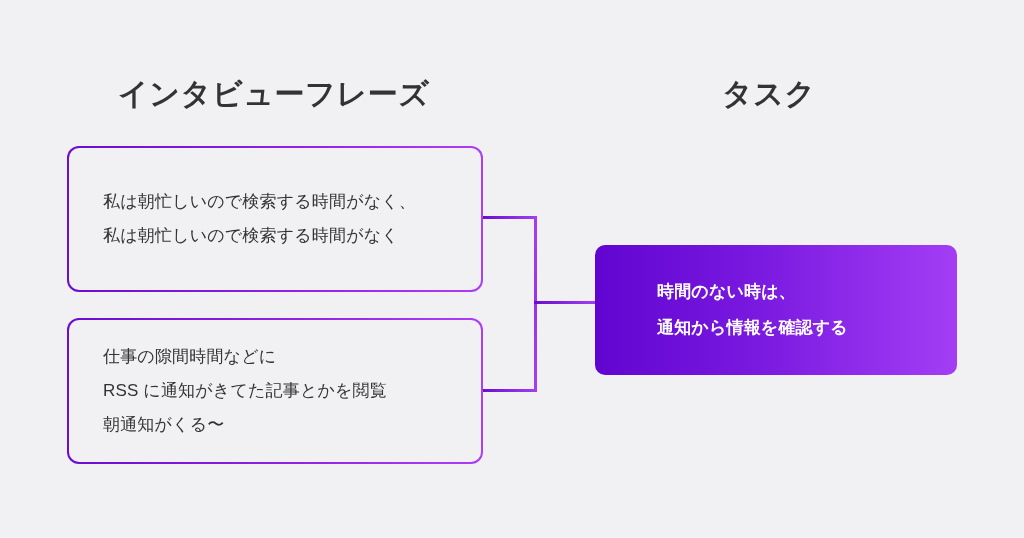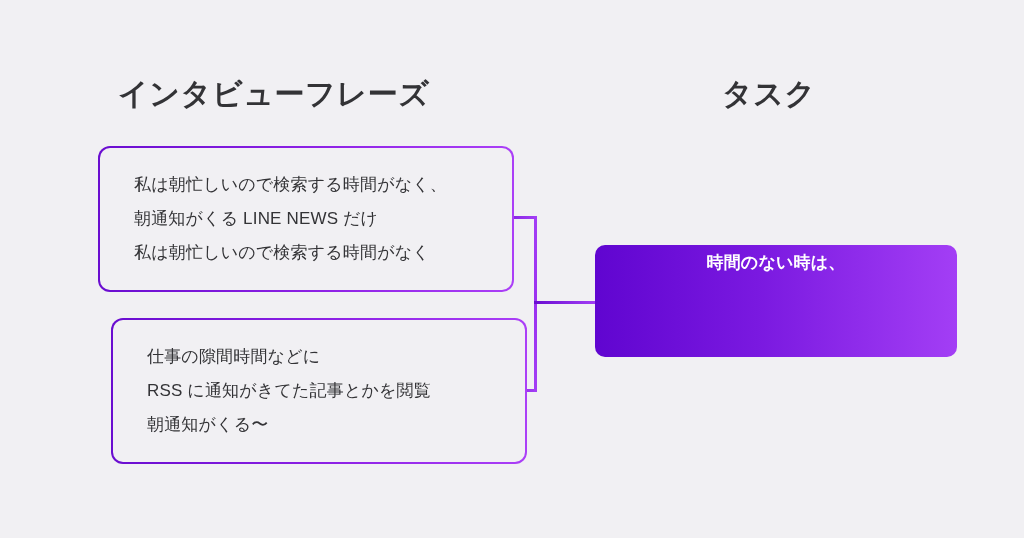--- a/index.html
+++ b/index.html
@@ -45,42 +45,42 @@
   .phrase-card-inner {
     background: #f1f0f3;
     border-radius: 10px;
     height: 100%;
     box-sizing: border-box;
     padding: 24px 34px;
     display: flex;
     flex-direction: column;
     justify-content: center;
   }
-  #phrase-card-1 { top: 146px; height: 146px; margin-left: 31px; }
-  #phrase-card-2 { top: 318px; height: 146px; margin-left: 44px; }
+  #phrase-card-1 { top: 146px; height: 146px; }
+  #phrase-card-2 { top: 318px; height: 146px; }
 
   .phrase-line {
     font-size: 17px;
     line-height: 34px;
     color: #333336;
     white-space: nowrap;
     letter-spacing: 0.01em;
   }
 
   
   #task-card {
     position: absolute;
     left: 595px;
     top: 245px;
     width: 362px;
-    height: 112px;
+    height: 130px;
     border-radius: 10px;
     background: linear-gradient(90deg, #6005d0 0%, #7a19e0 45%, #a33ef5 100%);
     display: flex;
-    flex-direction: row;
+    flex-direction: column;
     justify-content: center;
     padding: 0 62px;
     box-sizing: border-box;
   }
   .task-line {
     font-size: 17px;
     line-height: 36px;
     font-weight: 700;
     color: #ffffff;
     white-space: nowrap;
@@ -114,30 +114,30 @@
   <div class="col-heading" id="heading-task">タスク</div>
 
   <div class="conn conn-h" id="conn-stub-top"></div>
   <div class="conn conn-h" id="conn-stub-bottom"></div>
   <div class="conn conn-v" id="conn-vertical"></div>
   <div class="conn conn-h" id="conn-to-task"></div>
 
   <div class="phrase-card" id="phrase-card-1">
     <div class="phrase-card-inner">
       <div class="phrase-line">私は朝忙しいので検索する時間がなく、</div>
-      <div class="phrase-line">朝通知がくる LINE NEWS だけ</div>
       <div class="phrase-line">私は朝忙しいので検索する時間がなく</div>
     </div>
   </div>
 
   <div class="phrase-card" id="phrase-card-2">
     <div class="phrase-card-inner">
       <div class="phrase-line">仕事の隙間時間などに</div>
       <div class="phrase-line">RSS に通知がきてた記事とかを閲覧</div>
       <div class="phrase-line">朝通知がくる〜</div>
     </div>
   </div>
 
   <div id="task-card">
     <div class="task-line">時間のない時は、</div>
+    <div class="task-line">通知から情報を確認する</div>
   </div>
 
 </div>
 
 </body></html>

